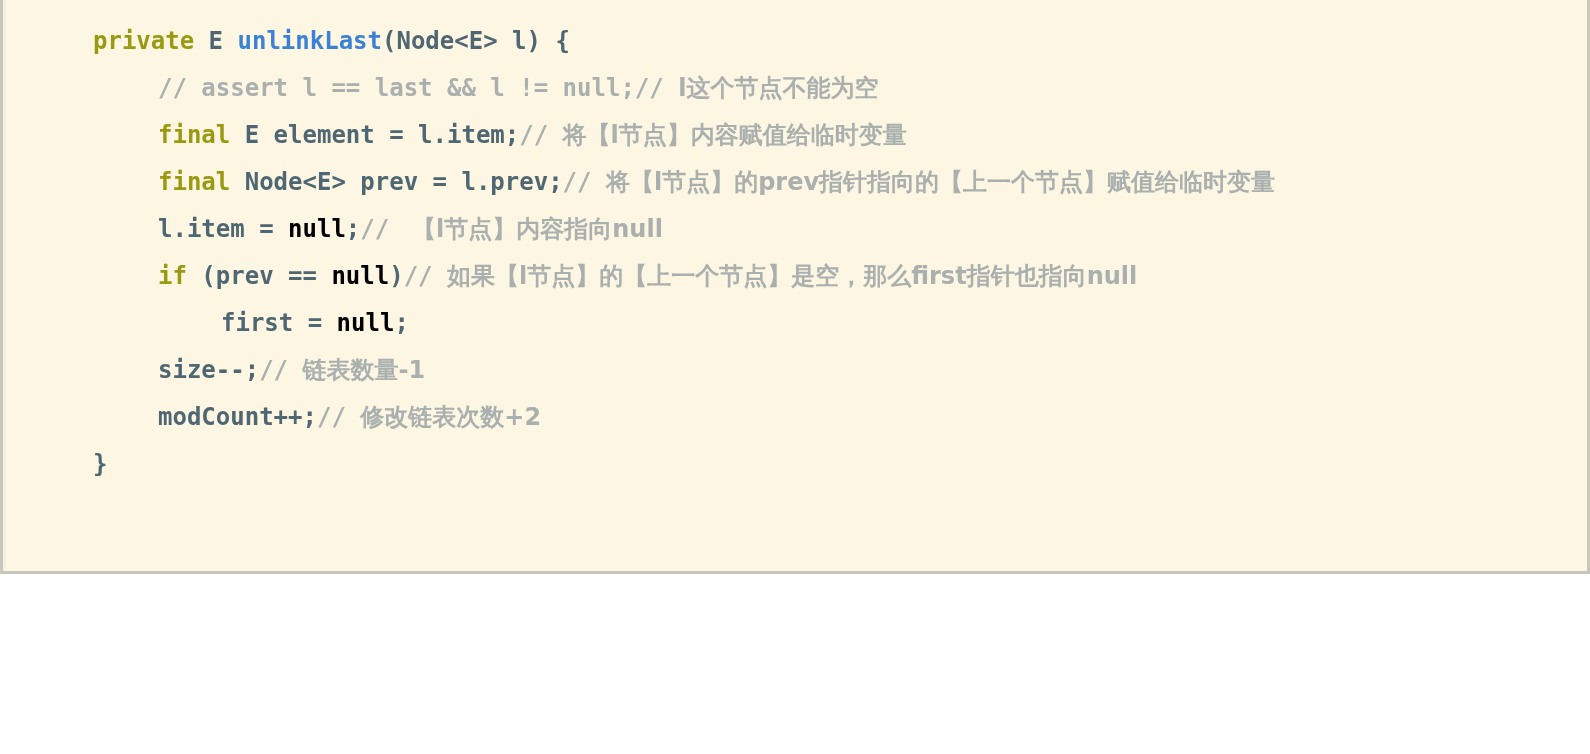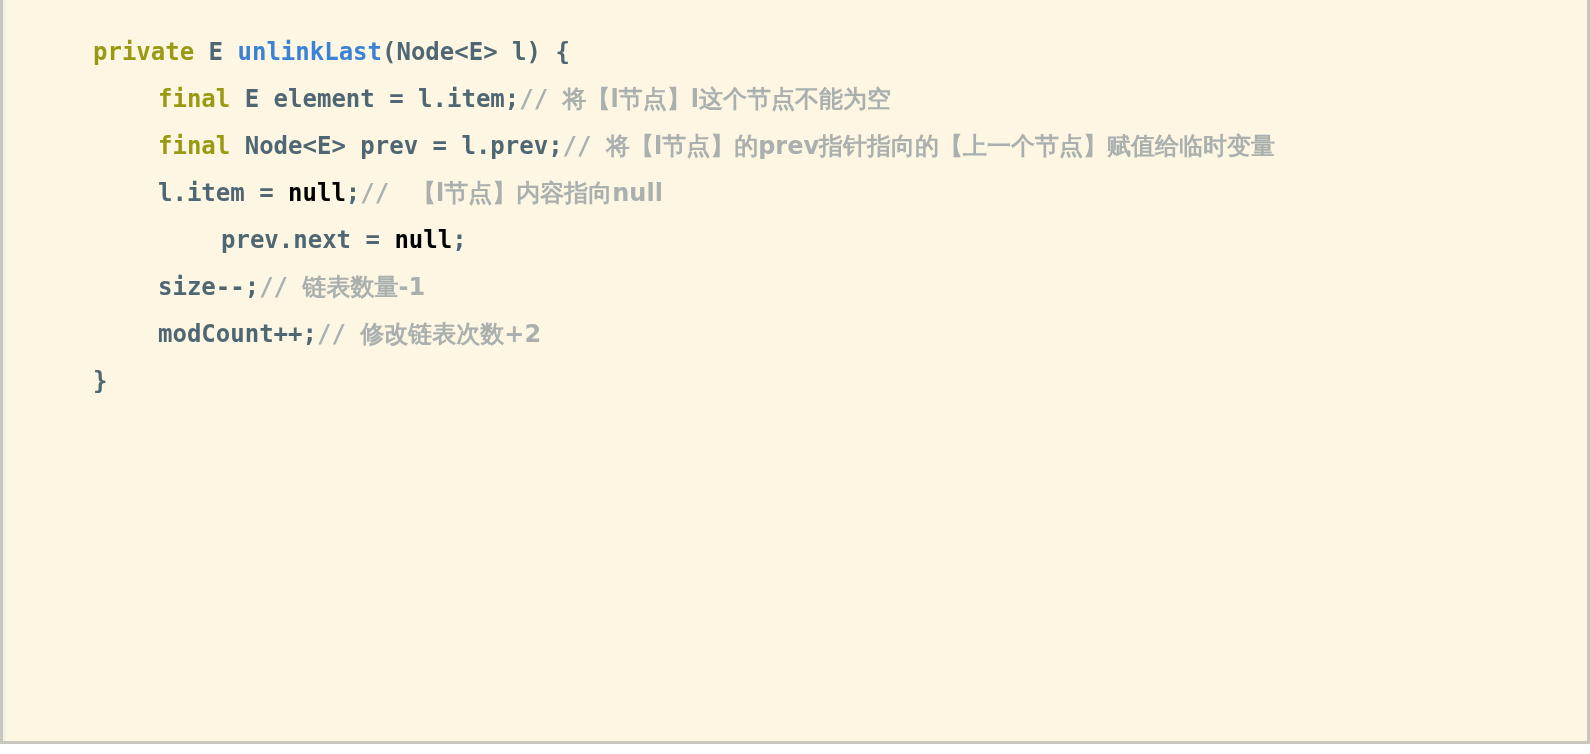--- a/index.html
+++ b/index.html
@@ -11,26 +11,26 @@
     width: 1590px;
     height: 754px;
     overflow: hidden;
     font-family: "DejaVu Sans Mono", monospace;
   }
 
   #code-block {
     position: relative;
     box-sizing: border-box;
     width: 1590px;
-    height: 744px;
+    height: 574px;
     background: #fdf6e3;
     border-left: 3px solid #c7c7bd;
     border-right: 3px solid #c7c7bd;
     border-bottom: 3px solid #c7c7bd;
-    padding: 29px 0 0 0;
+    padding: 18px 0 0 0;
     overflow: hidden;
   }
 
   
   #code-block::before {
     content: "";
     position: absolute;
     left: 0;
     top: 0;
     bottom: 0;
@@ -74,21 +74,23 @@
     font-family: "DejaVu Sans", "Liberation Sans", sans-serif;
     font-weight: bold;
   }
 </style>
 </head>
 <body>
 
 <div id="code-block">
   <div class="code-lines" id="code-lines">
       <div class="code-line ind0"><span class="tok-keyword">private</span><span class="tok-plain"> </span><span class="tok-type">E</span><span class="tok-plain"> </span><span class="tok-fn">unlinkLast</span><span class="tok-plain">(Node&lt;E&gt; l) {</span></div>
-      <div class="code-line ind1"><span class="tok-keyword">final</span><span class="tok-plain"> E element = l.item;</span><span class="tok-comment">// </span><span class="tok-comment cjk">将【l节点】l这个节点不能为空</span></div>
+      <div class="code-line ind1"><span class="tok-comment">// assert l == last &amp;&amp; l != null;// </span><span class="tok-comment cjk">l这个节点不能为空</span></div>
+      <div class="code-line ind1"><span class="tok-keyword">final</span><span class="tok-plain"> E element = l.item;</span><span class="tok-comment">// </span><span class="tok-comment cjk">将【l节点】内容赋值给临时变量</span></div>
       <div class="code-line ind1"><span class="tok-keyword">final</span><span class="tok-plain"> Node&lt;E&gt; prev = l.prev;</span><span class="tok-comment">// </span><span class="tok-comment cjk">将【l节点】的prev指针指向的【上一个节点】赋值给临时变量</span></div>
       <div class="code-line ind1"><span class="tok-plain">l.item = </span><span class="tok-null">null</span><span class="tok-plain">;</span><span class="tok-comment">// </span><span class="tok-comment cjk"> 【l节点】内容指向null</span></div>
-      <div class="code-line ind2"><span class="tok-plain">prev.next = </span><span class="tok-null">null</span><span class="tok-plain">;</span></div>
+      <div class="code-line ind1"><span class="tok-keyword">if</span><span class="tok-plain"> (prev == </span><span class="tok-null">null</span><span class="tok-plain">)</span><span class="tok-comment">// </span><span class="tok-comment cjk">如果【l节点】的【上一个节点】是空，那么first指针也指向null</span></div>
+      <div class="code-line ind2"><span class="tok-plain">first = </span><span class="tok-null">null</span><span class="tok-plain">;</span></div>
       <div class="code-line ind1"><span class="tok-plain">size--;</span><span class="tok-comment">// </span><span class="tok-comment cjk">链表数量-1</span></div>
       <div class="code-line ind1"><span class="tok-plain">modCount++;</span><span class="tok-comment">// </span><span class="tok-comment cjk">修改链表次数+2</span></div>
       <div class="code-line ind0"><span class="tok-plain">}</span></div>
     </div>
 </div>
 
 </body></html>

